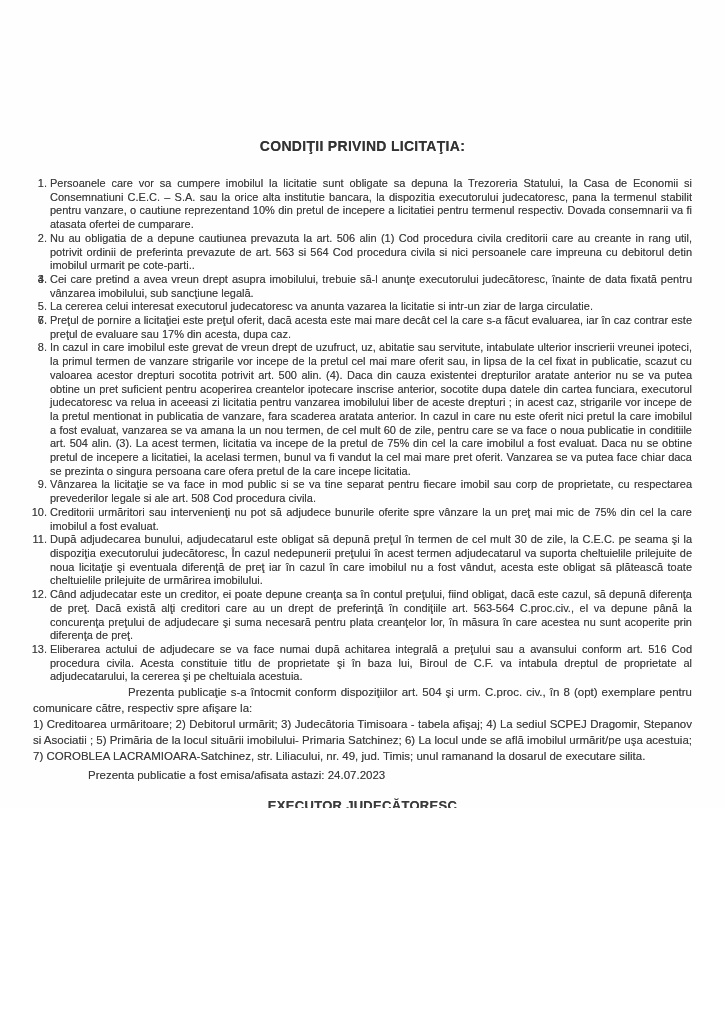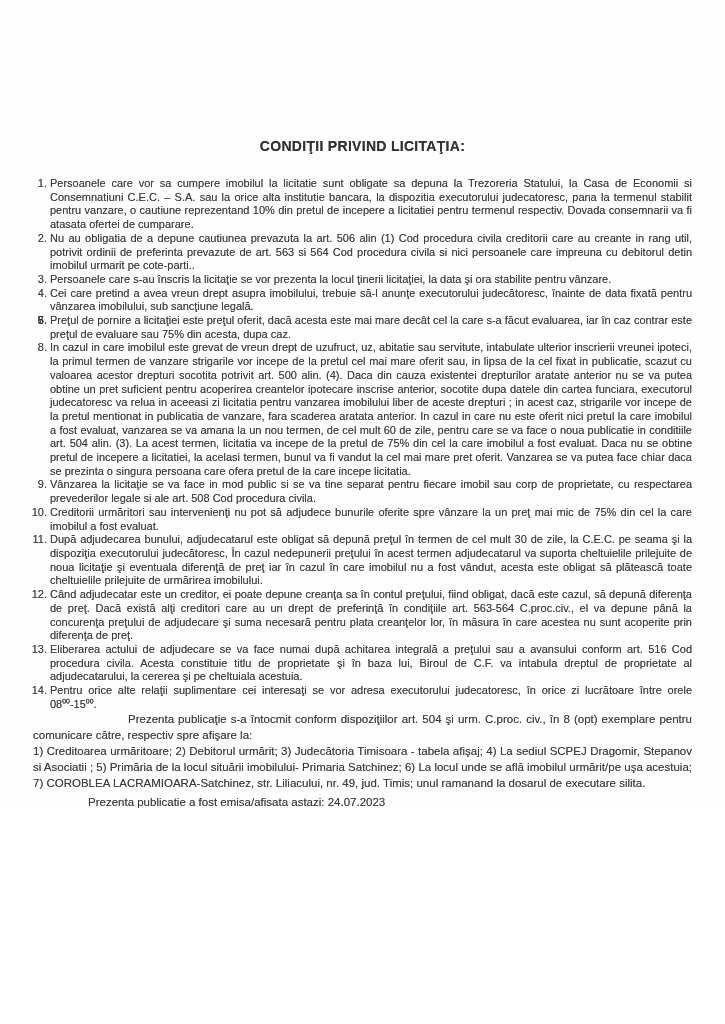--- a/index.html
+++ b/index.html
@@ -55,32 +55,31 @@
 <body>
 
 <div class="page">
   <div class="content">
 
     <div class="doc-title">CONDIŢII PRIVIND LICITAŢIA:</div>
 
     <div class="conditions">
       <div class="item"><span class="num">1.</span><span class="txt">Persoanele care vor sa cumpere imobilul la licitatie sunt obligate sa depuna la Trezoreria Statului, la Casa de Economii si Consemnatiuni C.E.C. – S.A. sau la orice alta institutie bancara, la dispozitia executorului judecatoresc, pana la termenul stabilit pentru vanzare, o cautiune reprezentand 10% din pretul de incepere a licitatiei pentru termenul respectiv. Dovada consemnarii va fi atasata  ofertei de cumparare.</span></div>
       <div class="item"><span class="num">2.</span><span class="txt">Nu au obligatia de a depune cautiunea prevazuta la art. 506 alin (1) Cod procedura civila creditorii care au creante in rang util, potrivit ordinii de preferinta prevazute de art. 563 si 564  Cod procedura civila si nici persoanele care impreuna cu debitorul detin imobilul urmarit pe cote-parti..</span></div>
-      <div class="item"><span class="num">3.</span><span class="txt">Persoanele care s-au înscris la licitaţie se vor prezenta la locul ţinerii licitaţiei, la data şi ora stabilite pentru vânzare.</span></div>
+      <div class="item"><span class="num">3.</span></div>
       <div class="item"><span class="num">4.</span><span class="txt">Cei care pretind a avea vreun drept asupra imobilului, trebuie să-l anunţe executorului judecătoresc, înainte de data fixată pentru vânzarea imobilului, sub sancţiune legală.</span></div>
-      <div class="item"><span class="num">5.</span></div>
+      <div class="item"><span class="num">5.</span><span class="txt">La cererea celui interesat executorul judecatoresc va anunta vazarea la licitatie si intr-un ziar de larga circulatie.</span></div>
       <div class="item"><span class="num">6.</span></div>
-      <div class="item"><span class="num">7.</span><span class="txt">Preţul de pornire a licitaţiei este preţul oferit, dacă acesta este mai mare decât cel la care s-a făcut evaluarea, iar în caz contrar este preţul de evaluare sau 75% din acesta, dupa caz.</span></div>
+      <div class="item"><span class="num">7.</span><span class="txt">Preţul de pornire a licitaţiei este preţul oferit, dacă acesta este mai mare decât cel la care s-a făcut evaluarea, iar în caz contrar este preţul de evaluare sau 17% din acesta, dupa caz.</span></div>
       <div class="item"><span class="num">8.</span><span class="txt">In cazul in care imobilul este grevat de vreun drept de uzufruct, uz, abitatie sau servitute, intabulate ulterior inscrierii vreunei ipoteci, la primul termen de vanzare strigarile vor incepe de la pretul cel mai mare oferit sau, in lipsa de la cel fixat in publicatie, scazut cu valoarea acestor drepturi socotita potrivit art. 500 alin. (4). Daca din cauza existentei drepturilor aratate anterior nu se va putea obtine un pret suficient pentru acoperirea creantelor ipotecare inscrise anterior, socotite dupa datele din cartea funciara, executorul judecatoresc va relua in aceeasi zi licitatia pentru vanzarea imobilului liber de aceste drepturi ; in acest caz, strigarile vor incepe de la pretul mentionat in publicatia de vanzare, fara scaderea aratata anterior. In cazul in care nu este oferit nici pretul la care imobilul a fost evaluat, vanzarea se va amana la un nou termen, de cel mult 60 de zile, pentru care se va face o noua publicatie in conditiile art. 504 alin. (3). La acest termen, licitatia va incepe de la pretul de 75% din cel la care imobilul a fost evaluat. Daca nu se obtine pretul de incepere a licitatiei, la acelasi termen, bunul va fi vandut la cel mai mare pret oferit. Vanzarea se va putea face chiar daca se prezinta o singura persoana care ofera pretul de la care incepe licitatia.</span></div>
       <div class="item"><span class="num">9.</span><span class="txt">Vânzarea la licitaţie se va face in mod public si se va tine separat pentru fiecare imobil sau corp de proprietate, cu respectarea prevederilor legale si ale art. 508 Cod procedura civila.</span></div>
       <div class="item"><span class="num">10.</span><span class="txt">Creditorii urmăritori sau intervenienţi nu pot să adjudece bunurile oferite spre vânzare la un preţ mai mic   de 75% din cel la care imobilul a fost evaluat.</span></div>
       <div class="item"><span class="num">11.</span><span class="txt">După adjudecarea bunului, adjudecatarul este obligat să depună preţul în termen de cel mult 30 de zile, la C.E.C. pe seama şi la dispoziţia executorului judecătoresc, În cazul nedepunerii preţului în acest termen adjudecatarul va suporta cheltuielile prilejuite de noua licitaţie şi eventuala diferenţă de preţ iar în cazul în care imobilul nu a fost vândut, acesta este obligat să plătească toate cheltuielile prilejuite de urmărirea imobilului.</span></div>
       <div class="item"><span class="num">12.</span><span class="txt">Când adjudecatar este un creditor, ei poate depune creanţa sa în contul preţului, fiind obligat, dacă este cazul, să depună diferenţa de preţ. Dacă există alţi creditori care au un drept de preferinţă în condiţiile art. 563-564 C.proc.civ., el va depune până la concurenţa preţului de adjudecare şi suma necesară pentru plata creanţelor lor, în măsura în care acestea nu sunt acoperite prin diferenţa de preţ.</span></div>
       <div class="item"><span class="num">13.</span><span class="txt">Eliberarea actului de adjudecare se va face numai după achitarea integrală a preţului sau a avansului conform art. 516 Cod procedura civila. Acesta constituie titlu de proprietate şi în baza lui, Biroul de C.F. va intabula dreptul de proprietate al  adjudecatarului, la cererea şi pe cheltuiala acestuia.</span></div>
-      <div class="item"><span class="num">14.</span><span class="txt">Pentru orice alte relaţii suplimentare cei interesaţi se vor adresa executorului judecatoresc, în orice zi lucrătoare între orele 08⁰⁰-15⁰⁰.</span></div>
     </div>
 
     <div class="closing">
       <div class="para-intro">Prezenta publicaţie s-a întocmit conform dispoziţiilor art. 504 şi urm. C.proc. civ., în 8 (opt) exemplare pentru comunicare către, respectiv spre afişare la:</div>
       <div class="para-distribution">1) Creditoarea urmăritoare; 2) Debitorul urmărit; 3) Judecătoria Timisoara - tabela afişaj; 4) La sediul SCPEJ Dragomir, Stepanov si Asociatii ; 5) Primăria de la locul situării imobilului- Primaria Satchinez; 6) La locul unde se află imobilul urmărit/pe uşa acestuia; 7) COROBLEA LACRAMIOARA-Satchinez, str. Liliacului, nr. 49, jud. Timis; unul ramanand la dosarul de executare silita.</div>
       <div class="issue-line">Prezenta publicatie a fost emisa/afisata astazi: 24.07.2023</div>
     </div>
 
     <div class="signature-block">
       <div class="signature-role">EXECUTOR JUDECĂTORESC</div>

